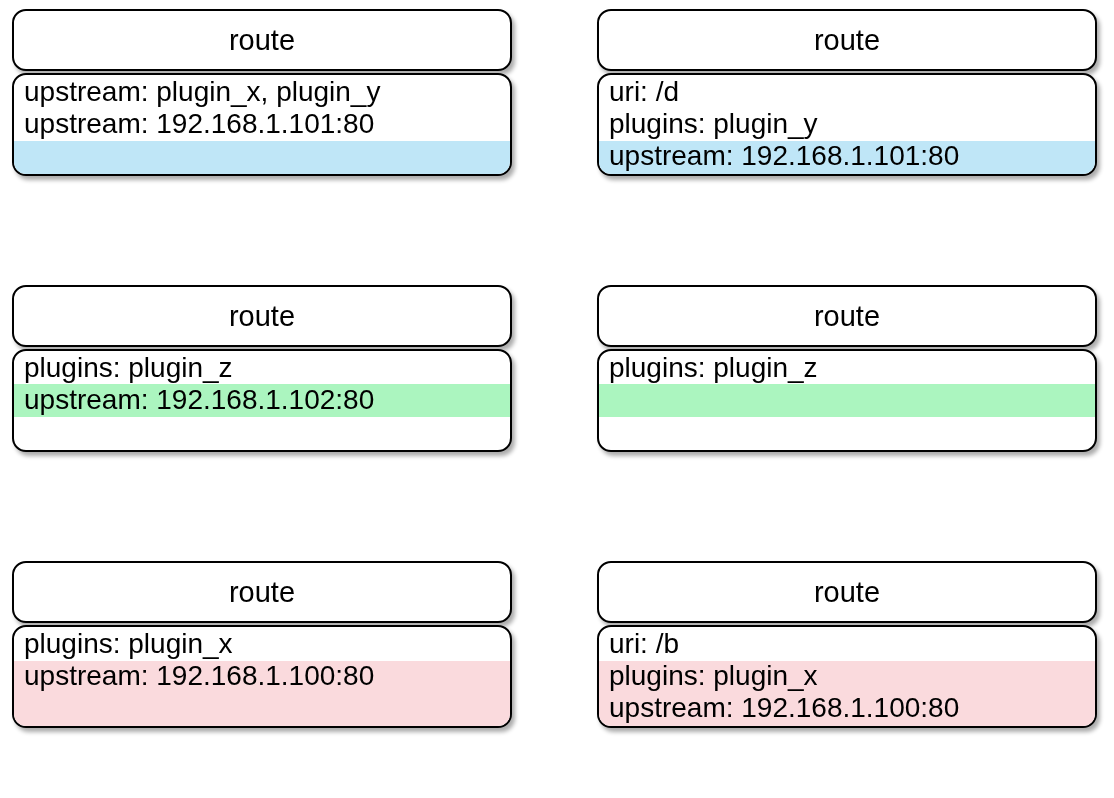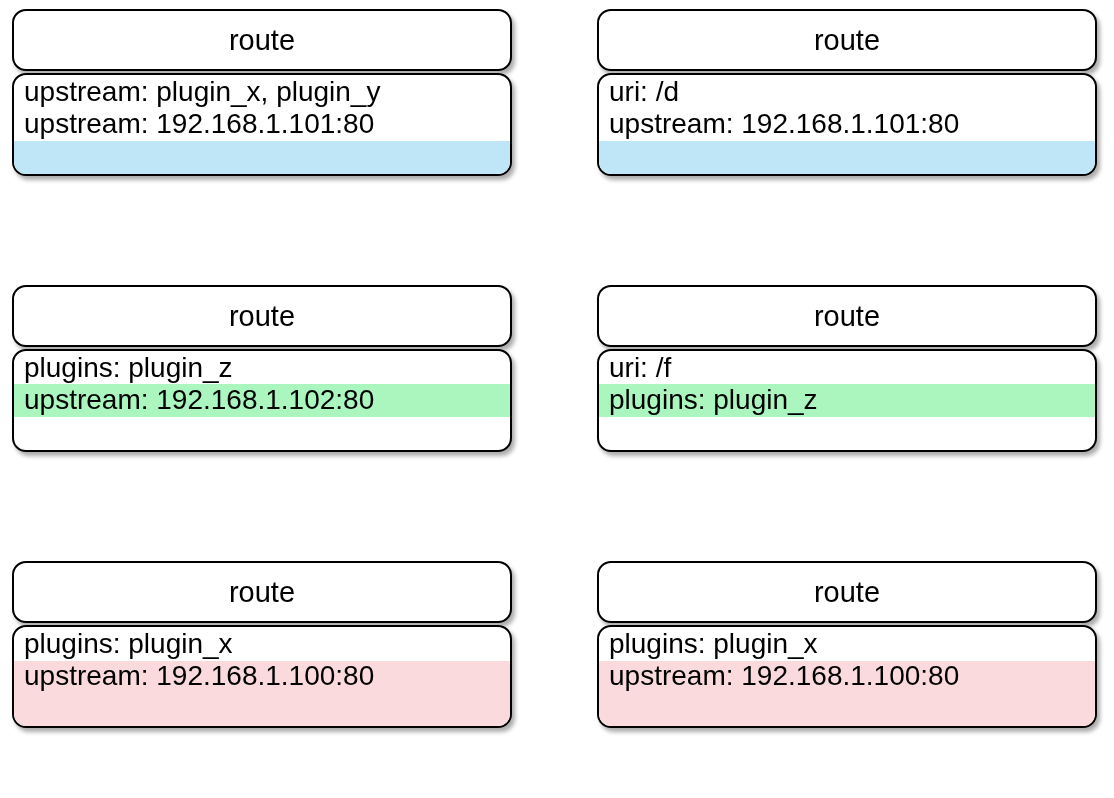--- a/index.html
+++ b/index.html
@@ -124,20 +124,21 @@
   </div>
 
   <div class="card" style="left:597px; top:9px;">
     <div class="card-header">
       <div class="card-title">route</div>
     </div>
     <div class="card-body">
       <div class="band band-blue"></div>
       <div class="rows">
         <div class="row">uri: /d</div>
+        <div class="row">plugins: plugin_y</div>
         <div class="row">upstream: 192.168.1.101:80</div>
       </div>
     </div>
   </div>
 
   <div class="card" style="left:12px; top:285px;">
     <div class="card-header">
       <div class="card-title">route</div>
     </div>
     <div class="card-body">
@@ -149,21 +150,20 @@
     </div>
   </div>
 
   <div class="card" style="left:597px; top:285px;">
     <div class="card-header">
       <div class="card-title">route</div>
     </div>
     <div class="card-body">
       <div class="band band-green"></div>
       <div class="rows">
-        <div class="row">uri: /f</div>
         <div class="row">plugins: plugin_z</div>
       </div>
     </div>
   </div>
 
   <div class="card" style="left:12px; top:561px;">
     <div class="card-header">
       <div class="card-title">route</div>
     </div>
     <div class="card-body">
@@ -175,19 +175,20 @@
     </div>
   </div>
 
   <div class="card" style="left:597px; top:561px;">
     <div class="card-header">
       <div class="card-title">route</div>
     </div>
     <div class="card-body">
       <div class="band band-pink"></div>
       <div class="rows">
+        <div class="row">uri: /b</div>
         <div class="row">plugins: plugin_x</div>
         <div class="row">upstream: 192.168.1.100:80</div>
       </div>
     </div>
   </div>
 
 </div>
 
 </body></html>

